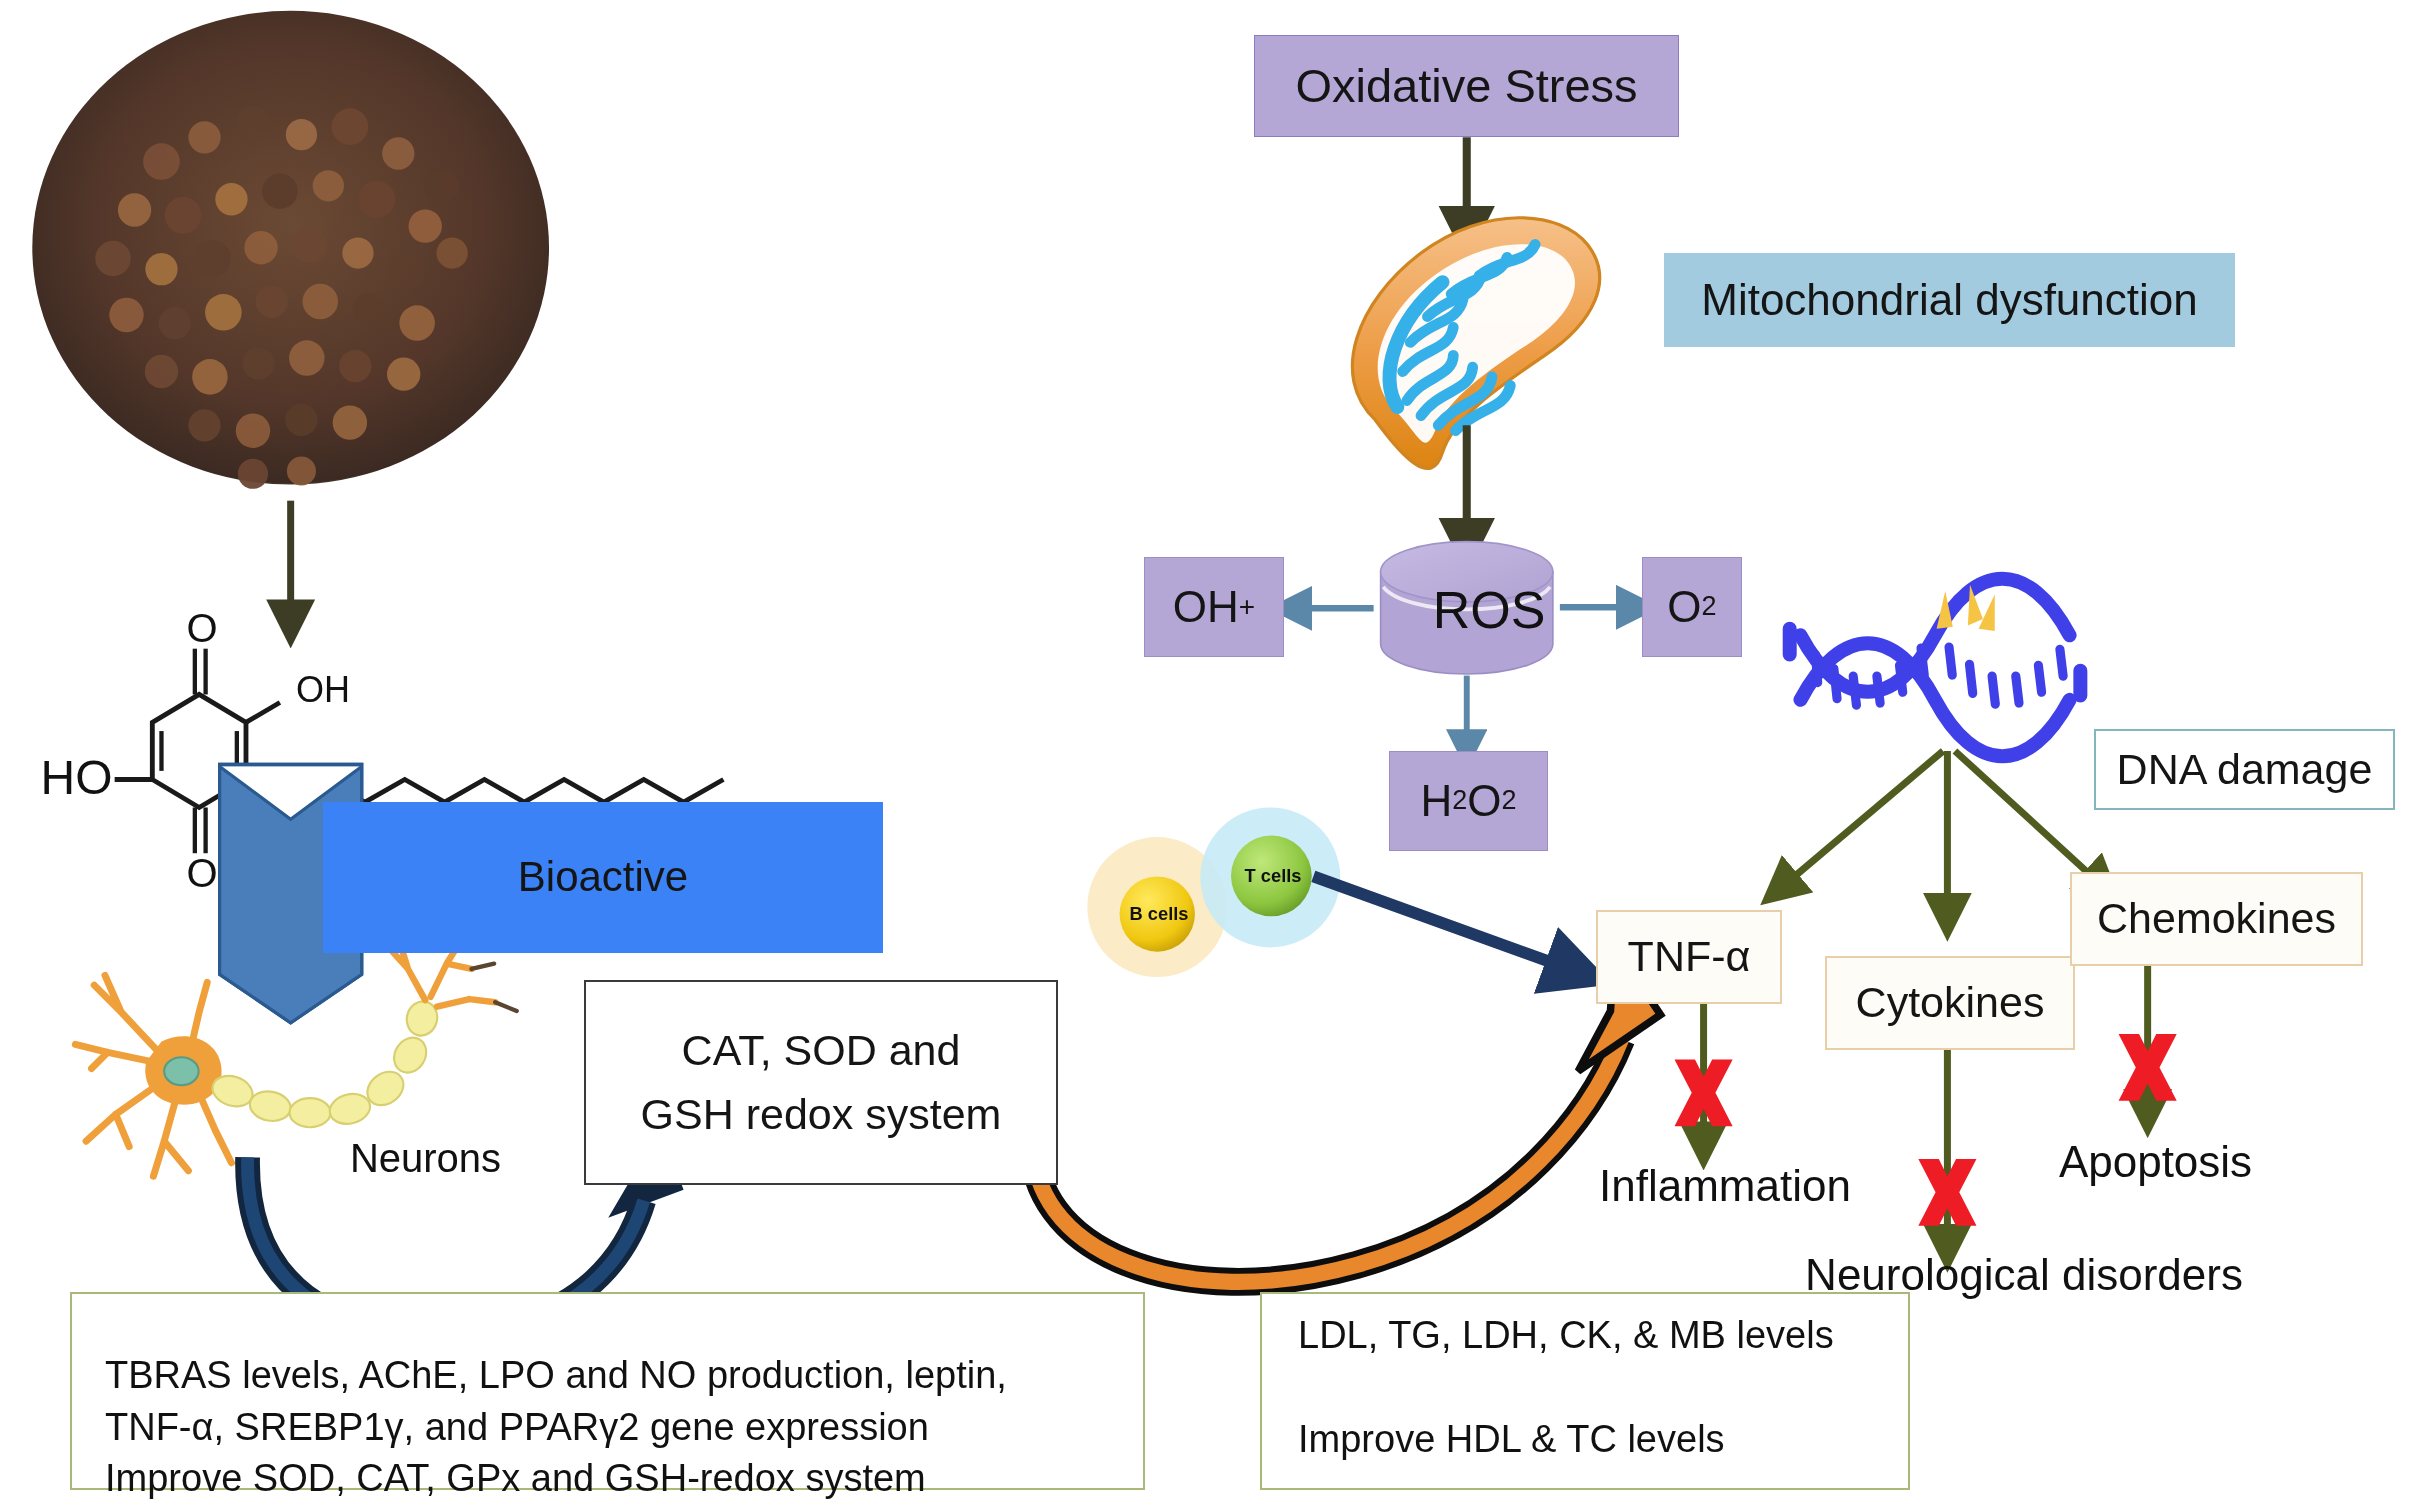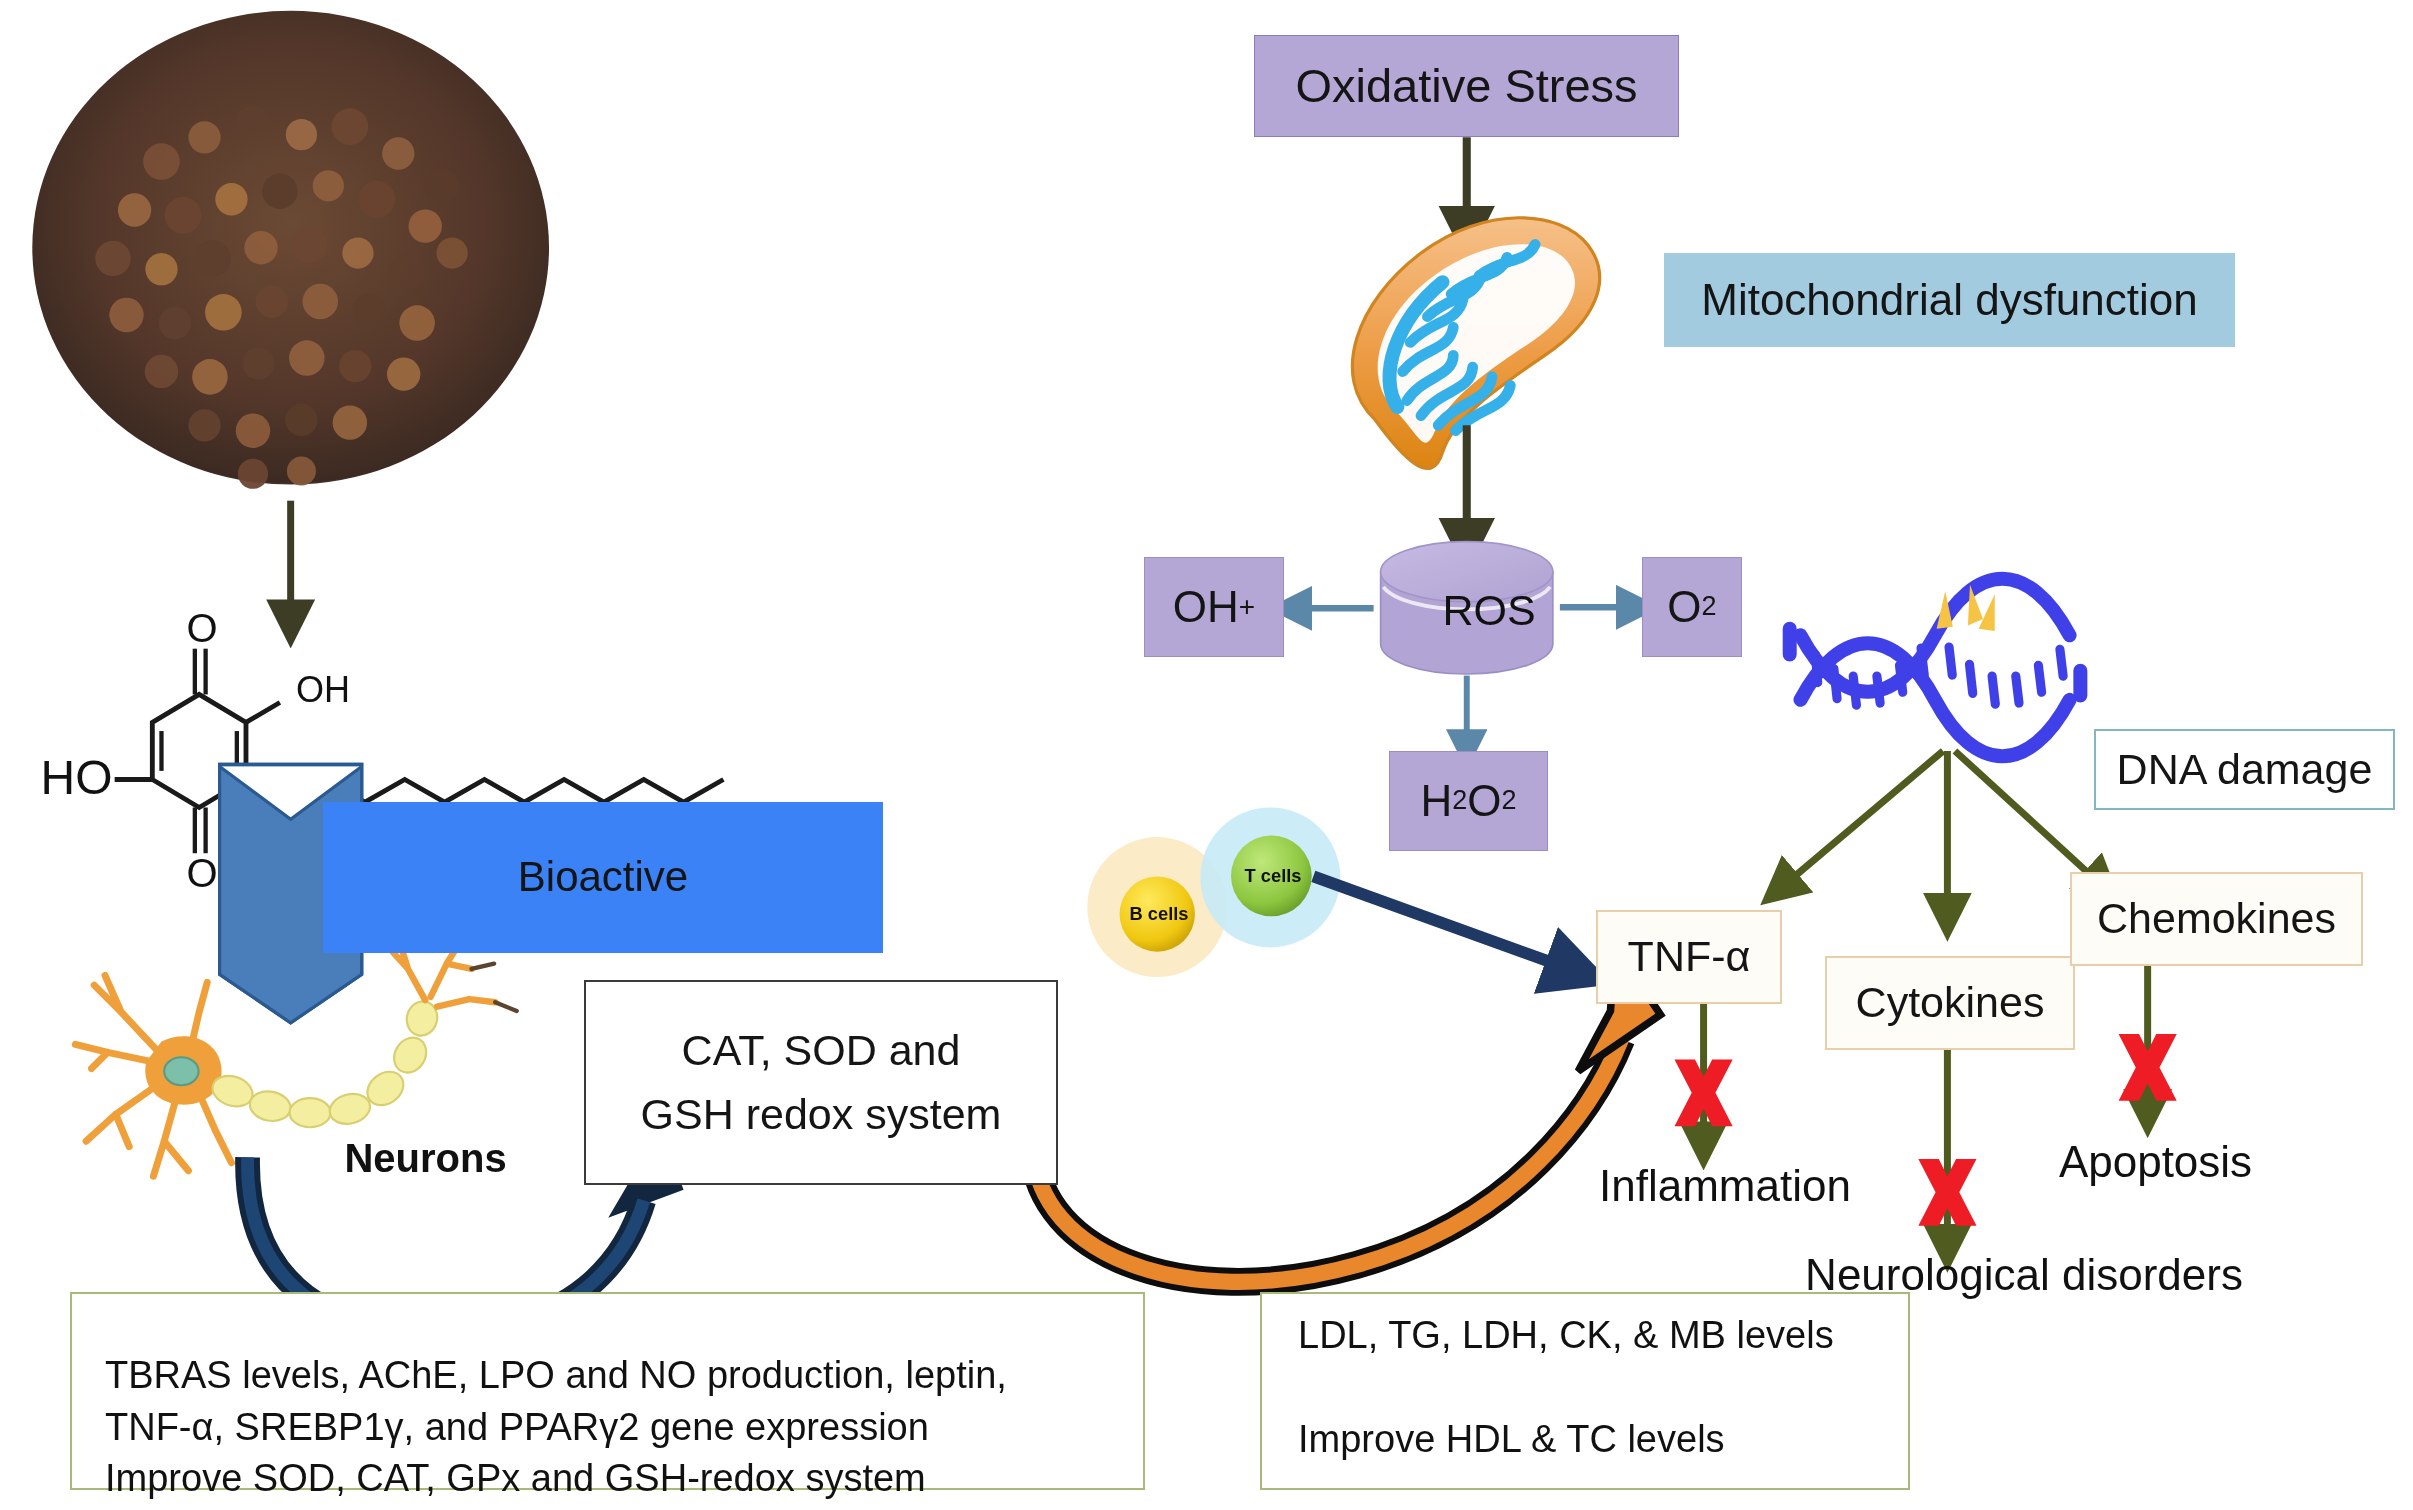--- a/index.html
+++ b/index.html
@@ -283,21 +283,21 @@
   </svg>
 
   <div class="abs box purple-box" style="left:1254px;top:35px;width:425px;height:102px;font-size:47px;">
     <span>Oxidative Stress</span>
   </div>
 
   <div class="abs box blue-box" style="left:1664px;top:253px;width:571px;height:94px;font-size:44px;">
     <span>Mitochondrial dysfunction</span>
   </div>
 
-  <div class="abs box plain-label" style="left:1381px;top:576px;width:172px;height:70px;font-size:43px;padding-left:44px;">
+  <div class="abs box plain-label" style="left:1381px;top:576px;width:172px;height:70px;font-size:52px;padding-left:44px;">
     <span>ROS</span>
   </div>
 
   <div class="abs box purple-small" style="left:1144px;top:557px;width:140px;height:100px;font-size:44px;">
     <span>OH</span>
       <sup style="font-size:28px;">+</sup>
   </div>
 
   <div class="abs box purple-small" style="left:1642px;top:557px;width:100px;height:100px;font-size:44px;">
     <span>O</span>
@@ -349,21 +349,21 @@
 
   <div class="abs box peach-box" style="left:323px;top:802px;width:560px;height:151px;font-size:42px;flex-direction:column;">
     <span>Bioactive</span>
   </div>
 
   <div class="abs box black-box" style="left:584px;top:980px;width:474px;height:205px;font-size:43px;flex-direction:column;">
     <span>CAT, SOD and</span>
     <span style="margin-top:14px;">GSH redox system</span>
   </div>
 
-  <div class="abs box plain-label" style="left:323px;top:1131px;width:205px;height:54px;font-size:40px;font-weight:bold;">
+  <div class="abs box plain-label" style="left:323px;top:1131px;width:205px;height:54px;font-size:40px;">
     <span>Neurons</span>
   </div>
 
   <div class="abs box plain-label" style="left:178px;top:606px;width:48px;height:43px;font-size:40px;">
     <span>O</span>
     </div>
   <div class="abs box plain-label" style="left:280px;top:668px;width:86px;height:43px;font-size:36px;">
     <span>OH</span>
     </div>
   <div class="abs box plain-label" style="left:32px;top:756px;width:89px;height:43px;font-size:48px;">

